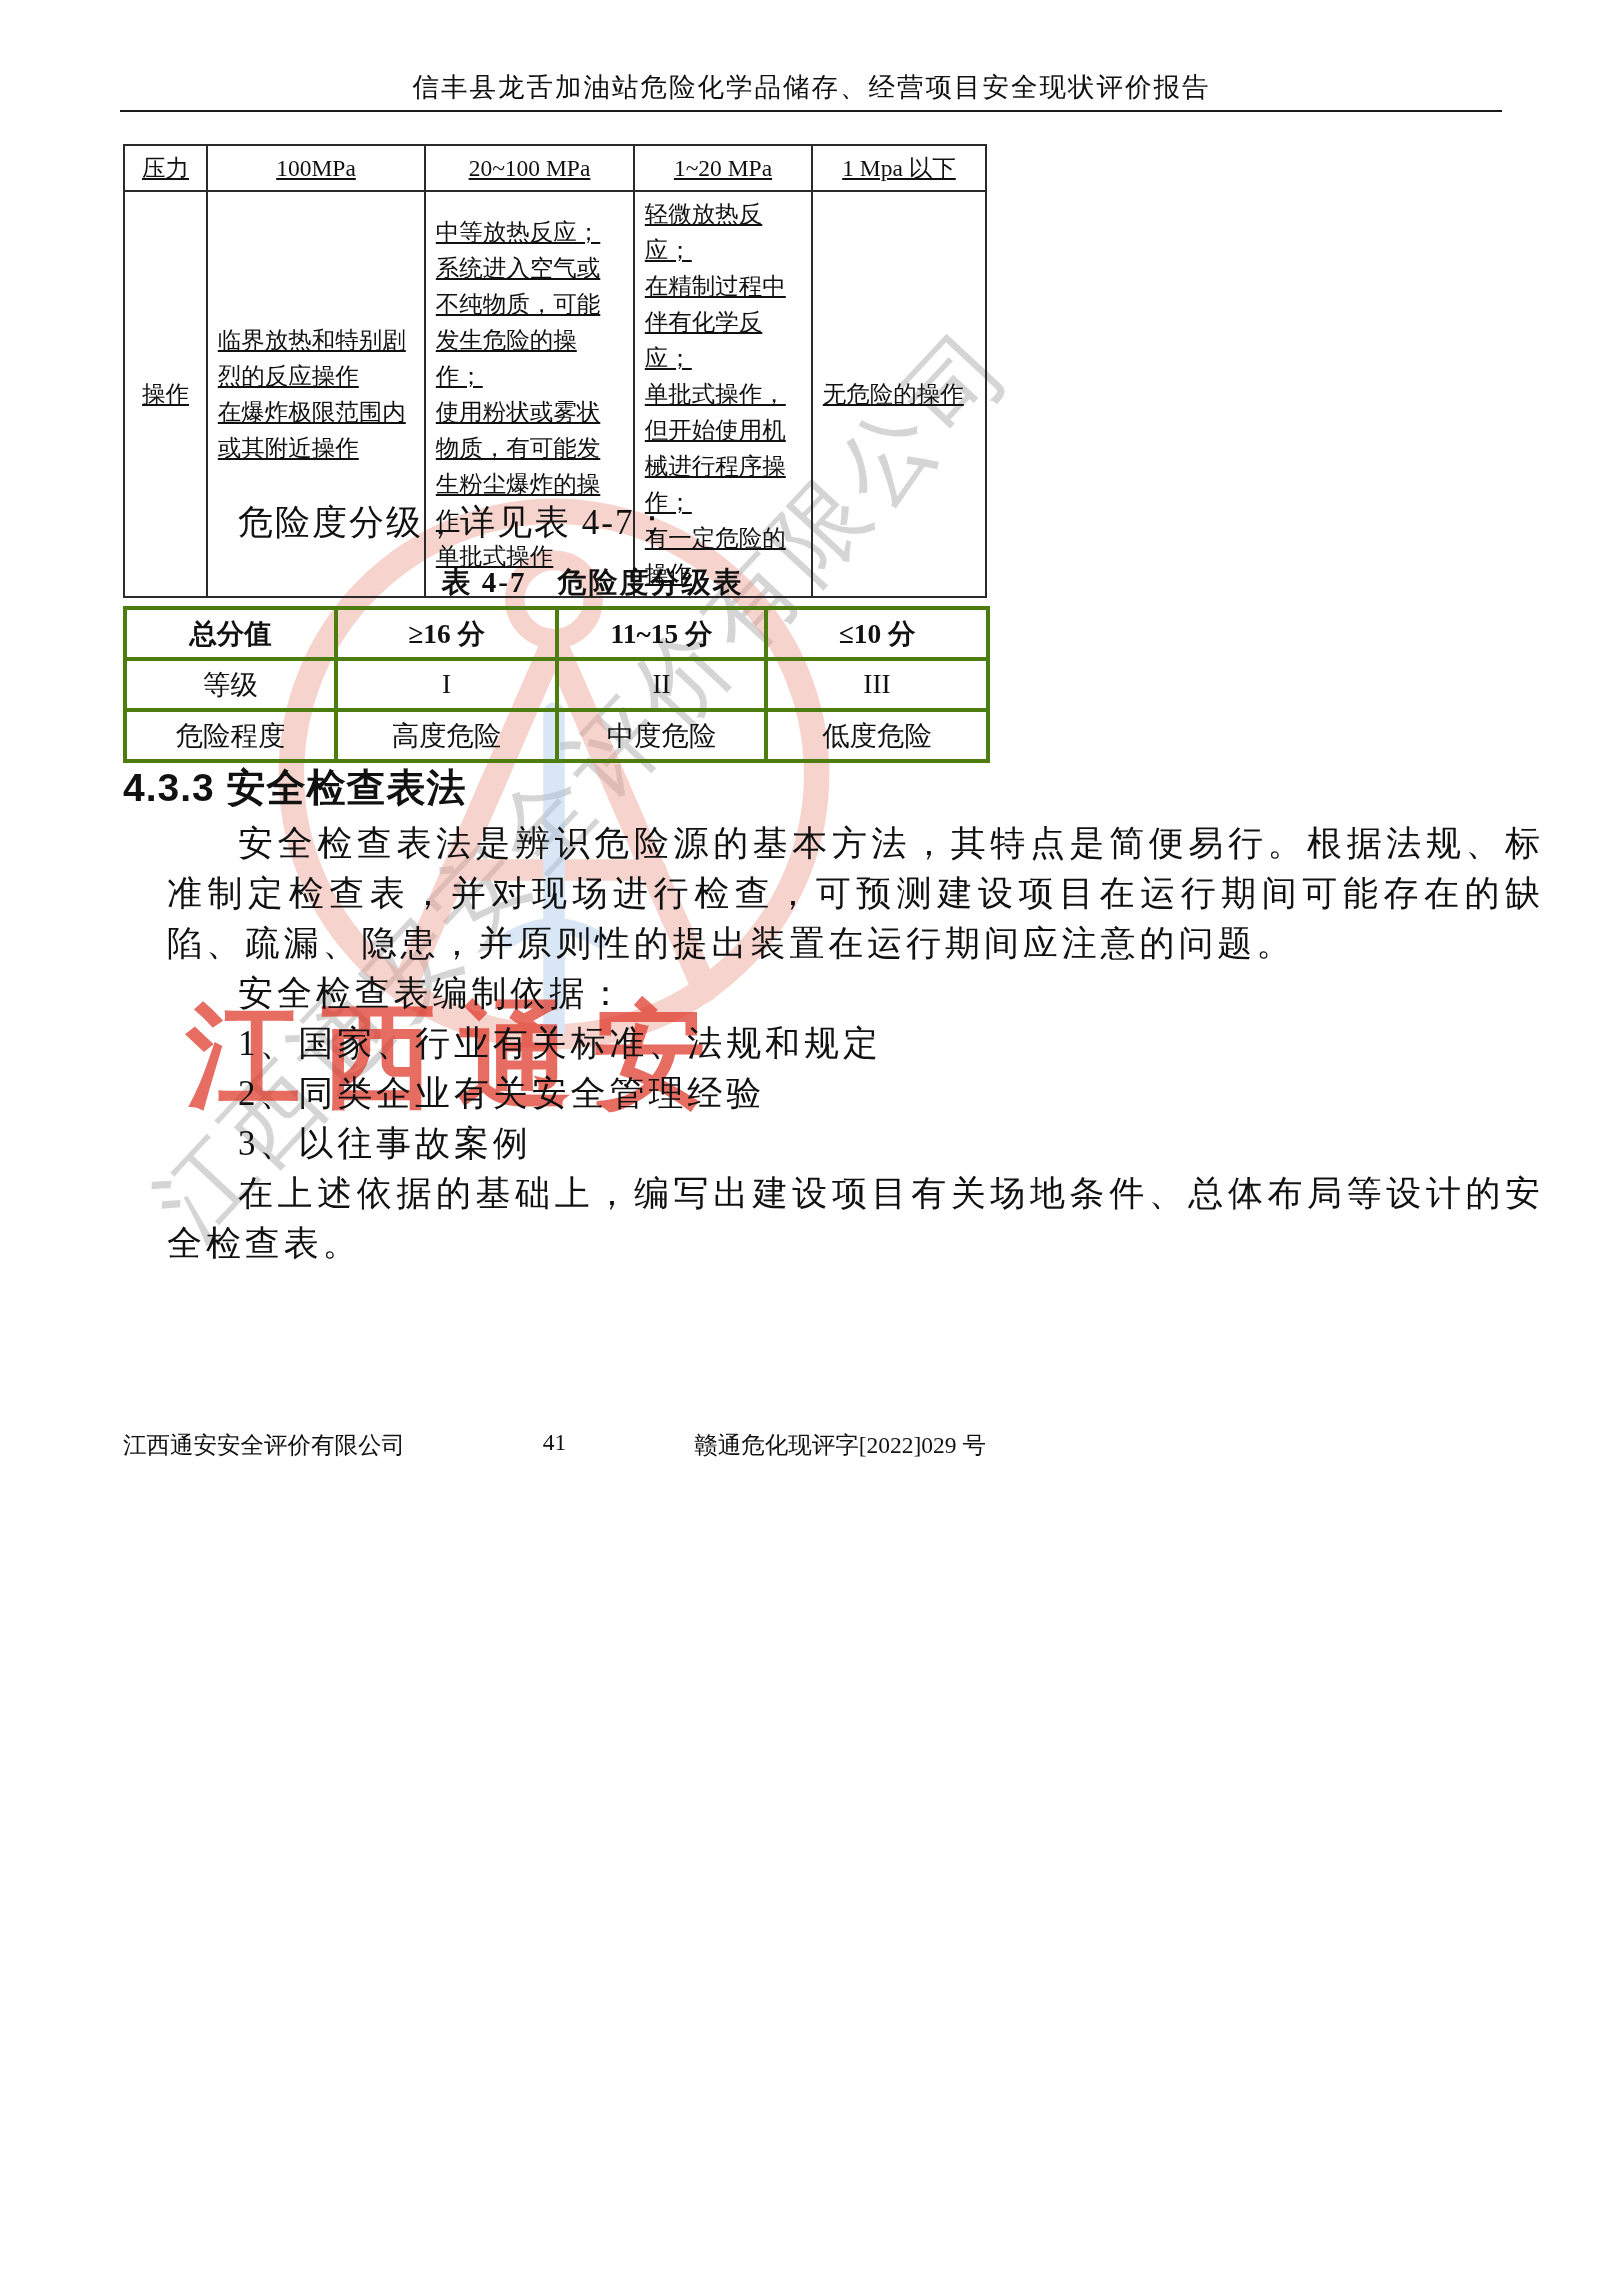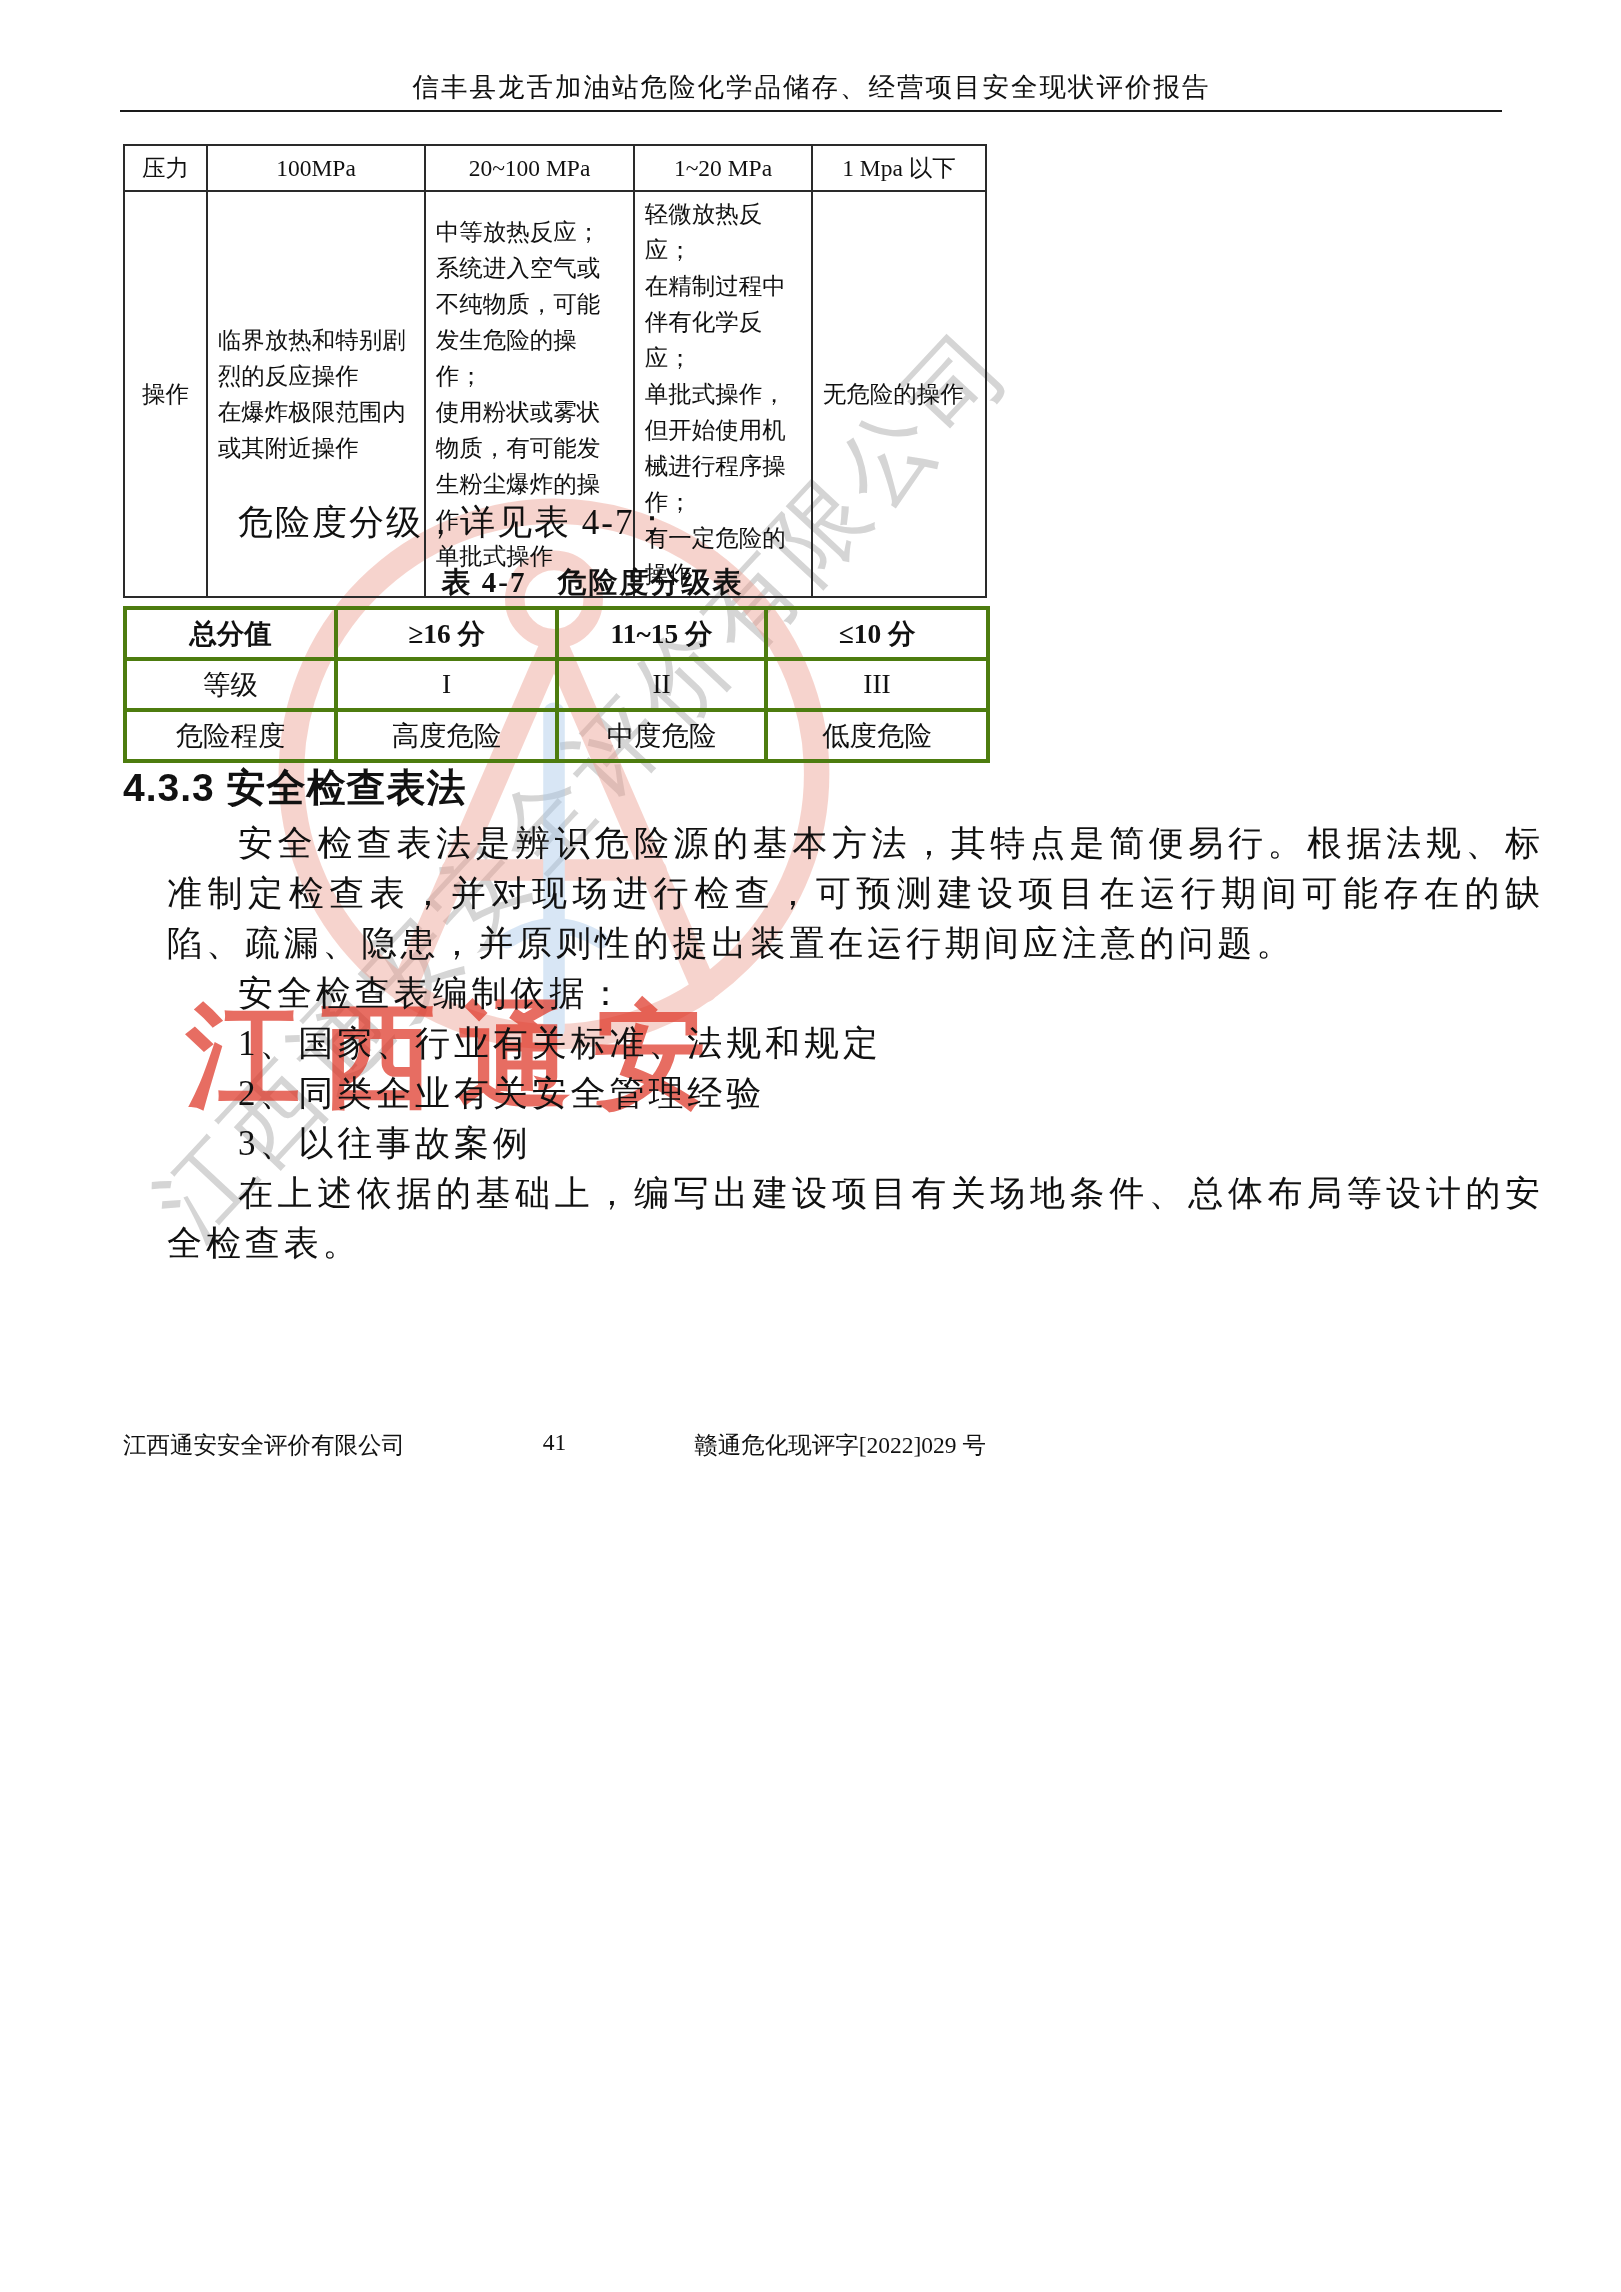--- a/index.html
+++ b/index.html
@@ -33,21 +33,21 @@
     text-align:center;font-size:26.5px;letter-spacing:2px;
   }
   .header-rule{
     position:absolute;top:110px;left:120px;width:1382px;height:2px;
     background:#1a1a1a;
   }
   
   .table1{
     position:absolute;top:144px;left:123px;width:863px;
     border-collapse:collapse;table-layout:fixed;
-    font-size:23.5px;line-height:36px;
+    font-size:23.5px;line-height:36px;text-decoration:underline;
   }
   .table1 td{
     border:2px solid #2a2a2a;
     text-align:center;vertical-align:middle;
     padding:3.9px 9.8px;
   }
   .table1 tr.hdr{height:41px;}
   .table1 tr.body{height:294px;}
   .table1 td.cellbody{text-align:left;}
   .pre{white-space:pre-line;}

